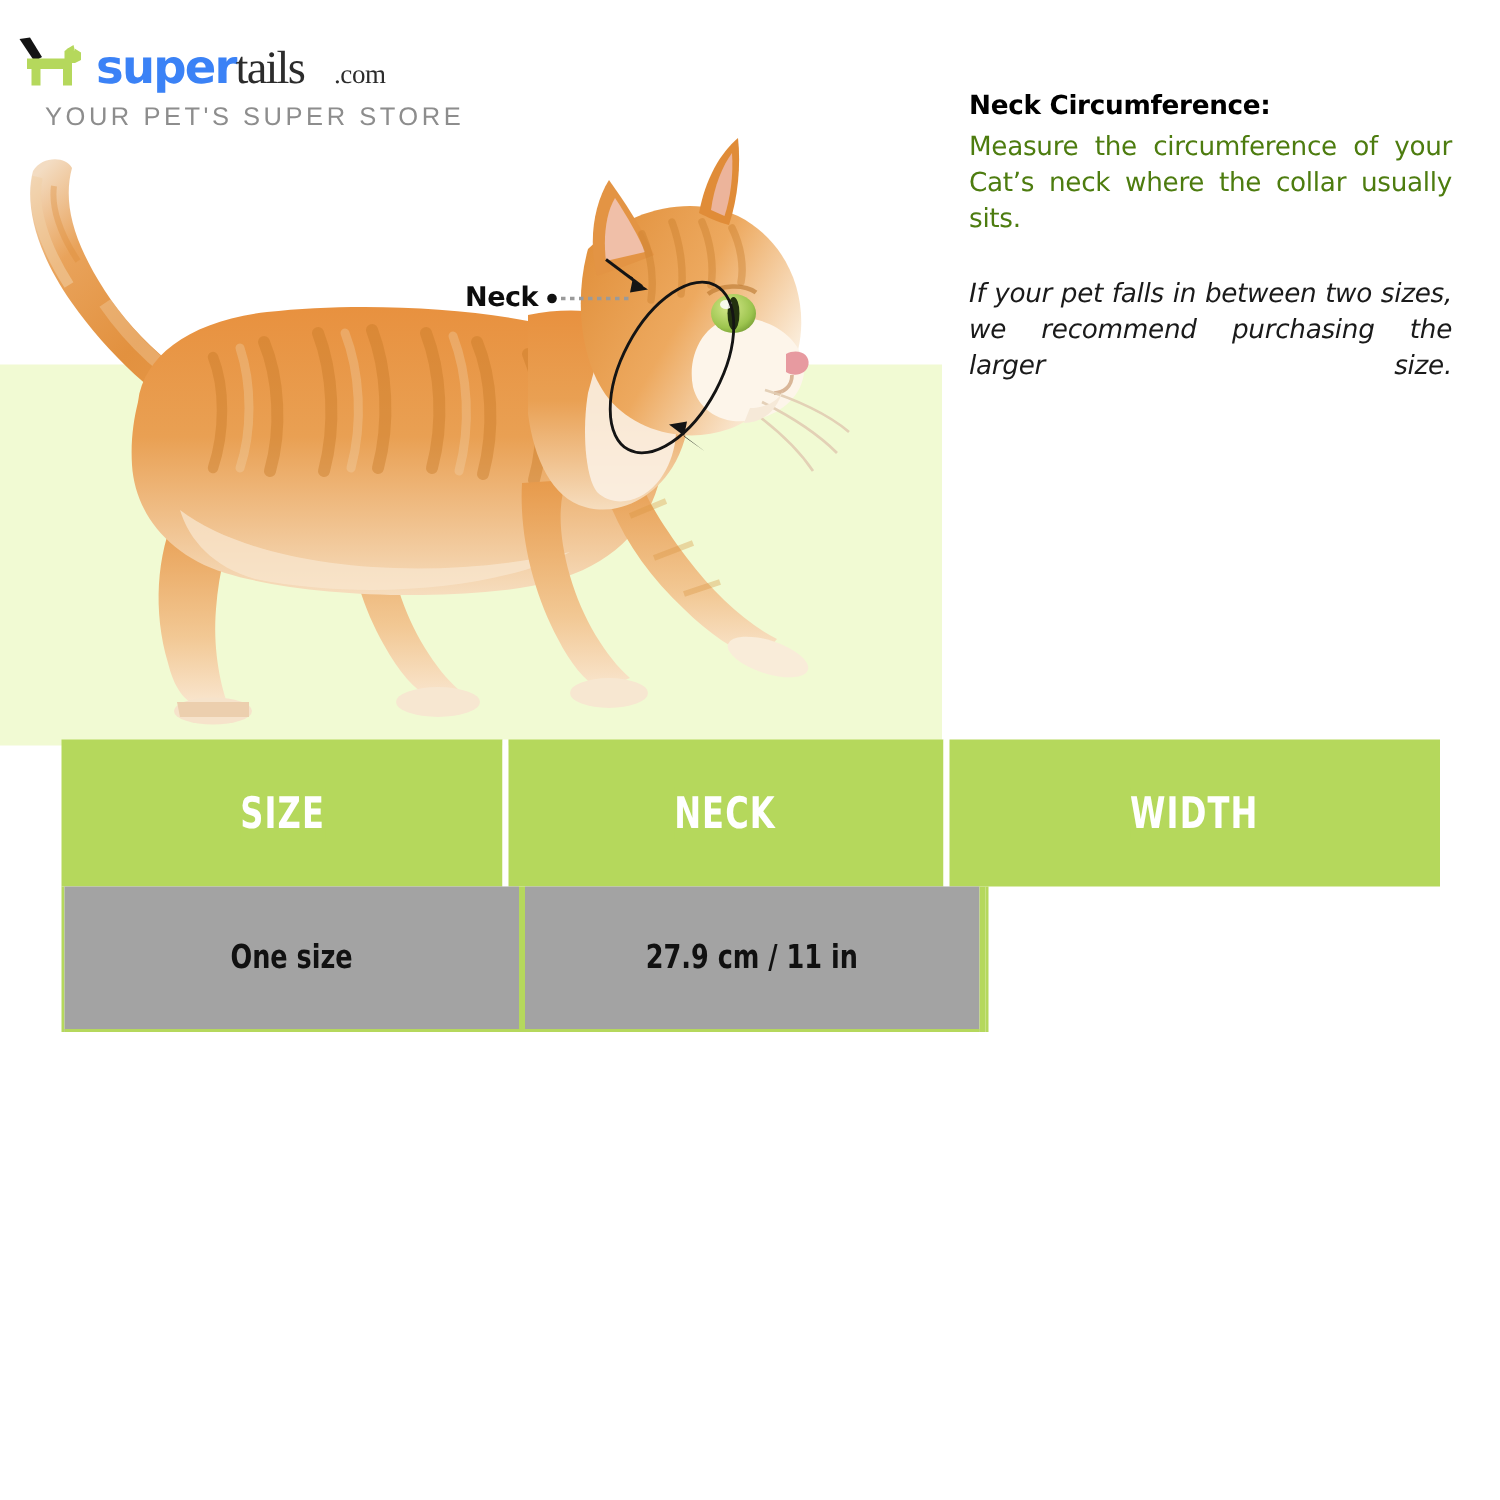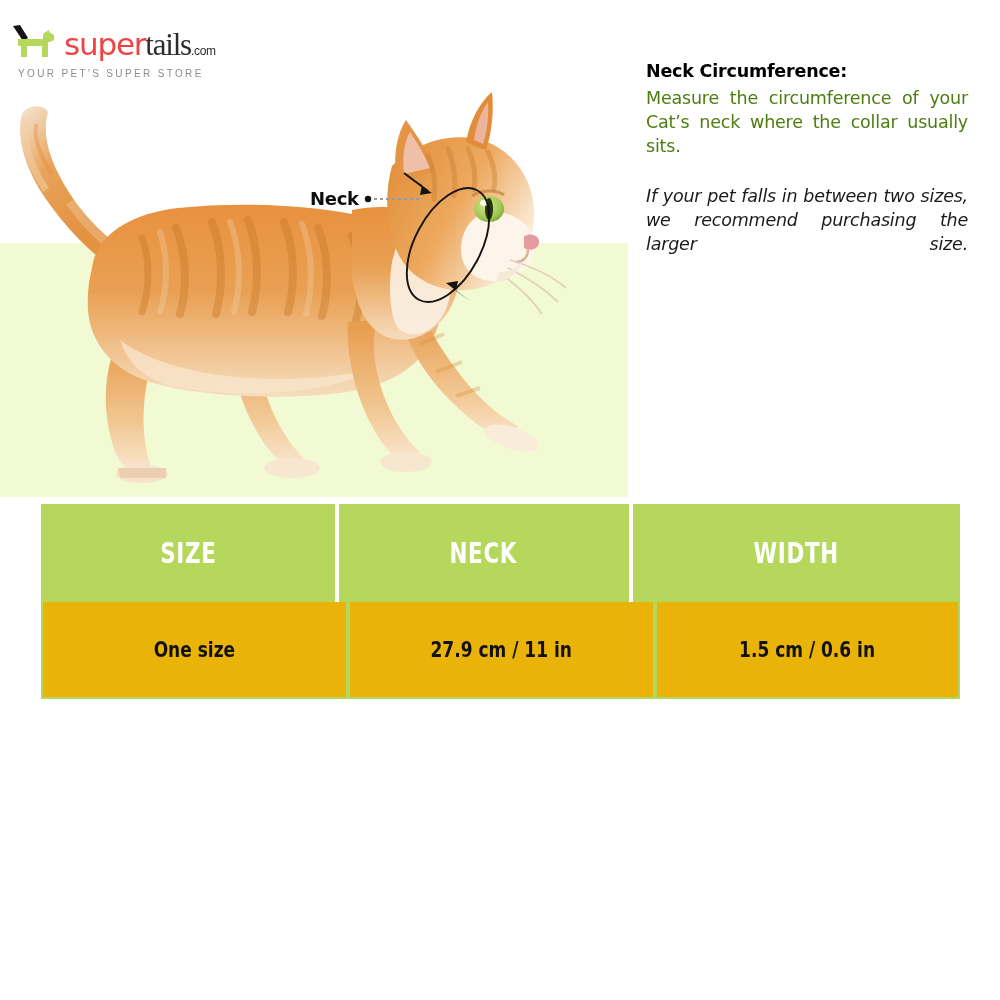--- a/index.html
+++ b/index.html
@@ -27,44 +27,45 @@
     width: 52px; height: 40px;
   }
   #logo-wordmark {
     position: absolute;
     left: 54px; top: 5px;
     white-space: nowrap;
     line-height: 1;
   }
   .wm-super {
     font-family: "DejaVu Sans", sans-serif;
-    font-weight: normal;
+    font-weight: bold;
     font-size: 31px;
-    color: #ef4444;
+    color: #3b82f6;
     letter-spacing: -1.2px;
   }
   .wm-tails {
     font-family: Liberation Serif, serif;
     font-weight: 400;
     font-size: 31px;
     color: #2c2c2c;
     letter-spacing: -1.2px;
   }
   .wm-com {
-    font-family: Liberation Sans, sans-serif;
+    font-family: Liberation Serif, serif;
     font-weight: 400;
-    font-size: 12px;
+    font-size: 18px;
     color: #2c2c2c;
     letter-spacing: -0.3px;
+    margin-left: 20px;
   }
   #logo-tagline {
     position: absolute;
-    left: 8px; top: 44px;
+    left: 20px; top: 44px;
     font-family: "Liberation Sans", sans-serif;
-    font-size: 10px;
+    font-size: 17px;
     color: #8d8d8d;
     letter-spacing: 2.35px;
     white-space: nowrap;
   }
 
   
   #info-panel {
     position: absolute;
     left: 646px; top: 60px;
     width: 322px;
@@ -130,21 +131,21 @@
     font-size: 18px;
     color: #0d0d0d;
     letter-spacing: -0.3px;
     white-space: nowrap;
   }
   #neck-lines { position: absolute; left: 0; top: 0; width: 230px; height: 150px; }
 
   
   #size-table {
     position: absolute;
-    left: 41px; top: 504px;
+    left: 41px; top: 493px;
     width: 919px; height: 195px;
   }
   .tbl-row { display: flex; width: 100%; }
   .tbl-head { height: 98px; }
   .tbl-body { height: 97px; }
 
   .th-cell {
     background: #b5d85c;
     color: #ffffff;
     display: flex;
@@ -155,21 +156,21 @@
     font-size: 29px;
     letter-spacing: 0.9px;
     transform: scaleX(0.82);
   }
   .th-wrap {
     background: #b5d85c;
     display: flex; align-items: center; justify-content: center;
     height: 100%;
   }
   .td-wrap {
-    background: #eab308;
+    background: #a3a3a3;
     display: flex; align-items: center; justify-content: center;
     height: 100%;
     border-bottom: 2px solid #b5d85c;
   }
   .td-cell {
     color: #111111;
     font-family: "DejaVu Sans Condensed", "Liberation Sans Narrow", "Liberation Sans", sans-serif;
     font-weight: bold;
     font-size: 22px;
     letter-spacing: 0px;
@@ -382,21 +383,18 @@
     <div class="tbl-row tbl-body">
       <div class="edge-l"></div>
       <div class="td-wrap" style="width:303px">
         <span class="td-cell">One size</span>
       </div>
       <div class="div-v"></div>
       <div class="td-wrap" style="width:303px">
         <span class="td-cell">27.9 cm / 11 in</span>
       </div>
       <div class="div-v"></div>
-      <div class="td-wrap" style="width:301px">
-        <span class="td-cell">1.5 cm / 0.6 in</span>
-      </div>
       <div class="edge-r"></div>
     </div>
 
   </div>
 
 </div>
 
 </body></html>

